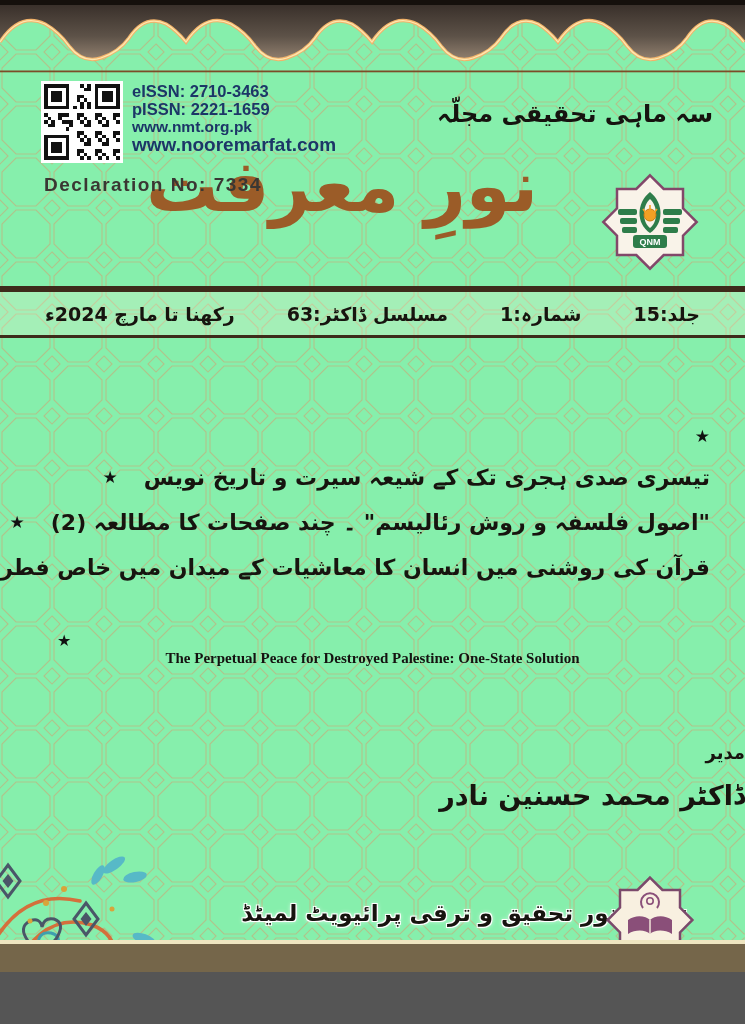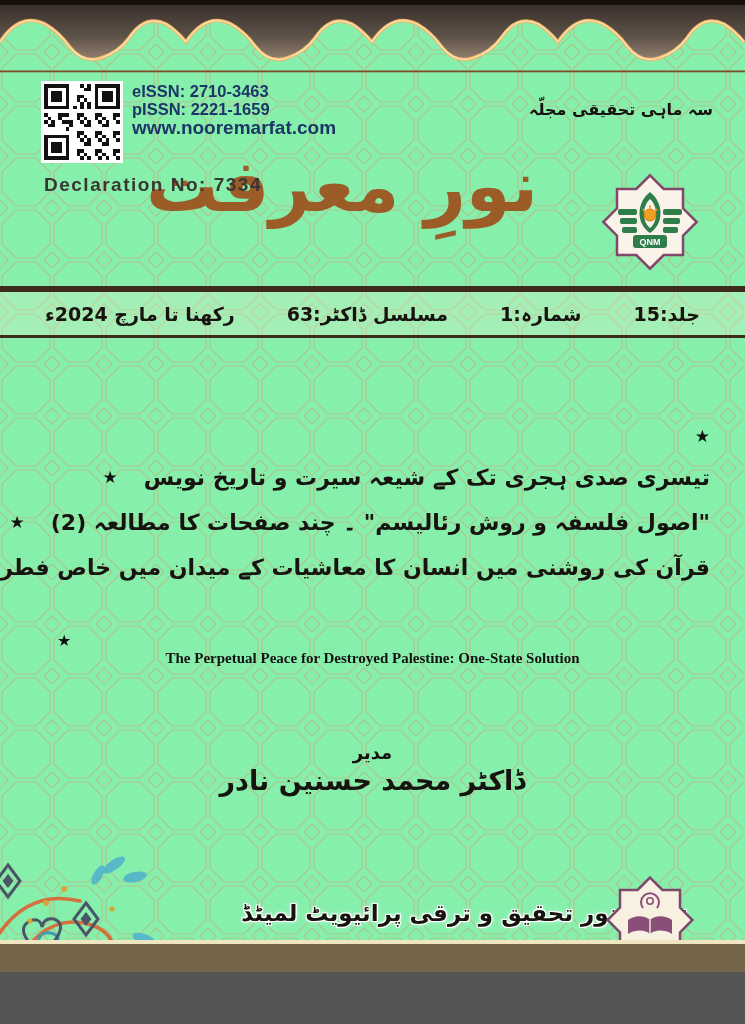--- a/index.html
+++ b/index.html
@@ -19,21 +19,21 @@
   .issn{color:#1c3667;font-weight:bold;font-size:16.5px;font-family:"Liberation Sans",sans-serif;white-space:nowrap;}
   .issn.url1{font-size:15.5px;}
   .issn.url2{font-size:19px;}
   .declaration{
     position:absolute;left:0;top:92px;width:260px;white-space:nowrap;
     color:#3a3733;font-weight:bold;font-size:19px;letter-spacing:1.5px;
     font-family:"Liberation Sans",sans-serif;
   }
 
   
-  .tagline{position:absolute;right:32px;top:100px;z-index:4;font-size:16px;font-weight:bold;direction:rtl;color:#16130f;}
+  .tagline{position:absolute;right:32px;top:100px;z-index:4;font-size:24px;font-weight:bold;direction:rtl;color:#16130f;}
   .title{
     position:absolute;left:30px;top:128px;width:600px;z-index:2;margin:12px;
     font-size:72px;line-height:1.3;font-weight:bold;color:#9b5c28;
     text-align:center;direction:rtl;
   }
   .qnm-logo{position:absolute;left:595px;top:172px;width:110px;height:100px;z-index:4;}
 
   
   .issue-bar{
     position:absolute;left:0;top:286px;width:745px;height:52px;z-index:2;
@@ -53,23 +53,23 @@
   }
   .star{font-size:17px;color:#111;line-height:1;}
   .eng-star{position:absolute;left:57px;top:633px;z-index:2;font-size:16px;}
   .eng-title{
     position:absolute;left:0;right:0;top:650px;z-index:2;text-align:center;
     font-family:"Liberation Serif",serif;font-weight:bold;font-size:15px;color:#141210;
     white-space:nowrap;
   }
 
   
-  .editor{position:absolute;left:0;right:0;top:742px;z-index:2;text-align:center;direction:rtl;}
+  .editor{position:absolute;left:0;right:0;top:742px;z-index:2;text-align:right;direction:rtl;}
   .editor-label{font-size:18px;font-weight:bold;color:#17140f;}
-  .editor-name{margin-top:2px;font-size:27px;font-weight:bold;color:#17140f;}
+  .editor-name{margin-top:17px;font-size:27px;font-weight:bold;color:#17140f;}
 
   
   .publisher{
     position:absolute;left:240px;width:450px;top:900px;z-index:2;text-align:center;direction:rtl;
     font-size:23px;font-weight:bold;color:#17140f;white-space:nowrap;
     text-shadow:-1px -1px 0 #fff,1px -1px 0 #fff,-1px 1px 0 #fff,1px 1px 0 #fff,0 0 5px #fff;
   }
   .nrd-logo{position:absolute;left:598px;top:874px;width:104px;height:98px;z-index:2;}
 
   .floral{position:absolute;left:-6px;top:845px;z-index:2;}
@@ -203,20 +203,21 @@
           <rect x="10" y="20" width="1" height="1" fill="#111"></rect>
           <rect x="12" y="20" width="1" height="1" fill="#111"></rect>
           <rect x="15" y="20" width="1" height="1" fill="#111"></rect>
           <rect x="17" y="20" width="1" height="1" fill="#111"></rect>
           <rect x="20" y="20" width="1" height="1" fill="#111"></rect>
         </svg>
     </div>
     <div class="issn-lines">
       <div class="issn">eISSN: 2710-3463</div>
       <div class="issn">pISSN: 2221-1659</div>
+      <div class="issn url1">www.nmt.org.pk</div>
       <div class="issn url2">www.nooremarfat.com</div>
     </div>
     <div class="declaration">Declaration No: 7334</div>
   </div>
 
   <div class="tagline">سہ ماہی تحقیقی مجلّہ</div>
   <h1 class="title">نورِ معرفت</h1>
 
   <div class="qnm-logo">
     <svg viewBox="0 0 110 100" aria-hidden="true">

